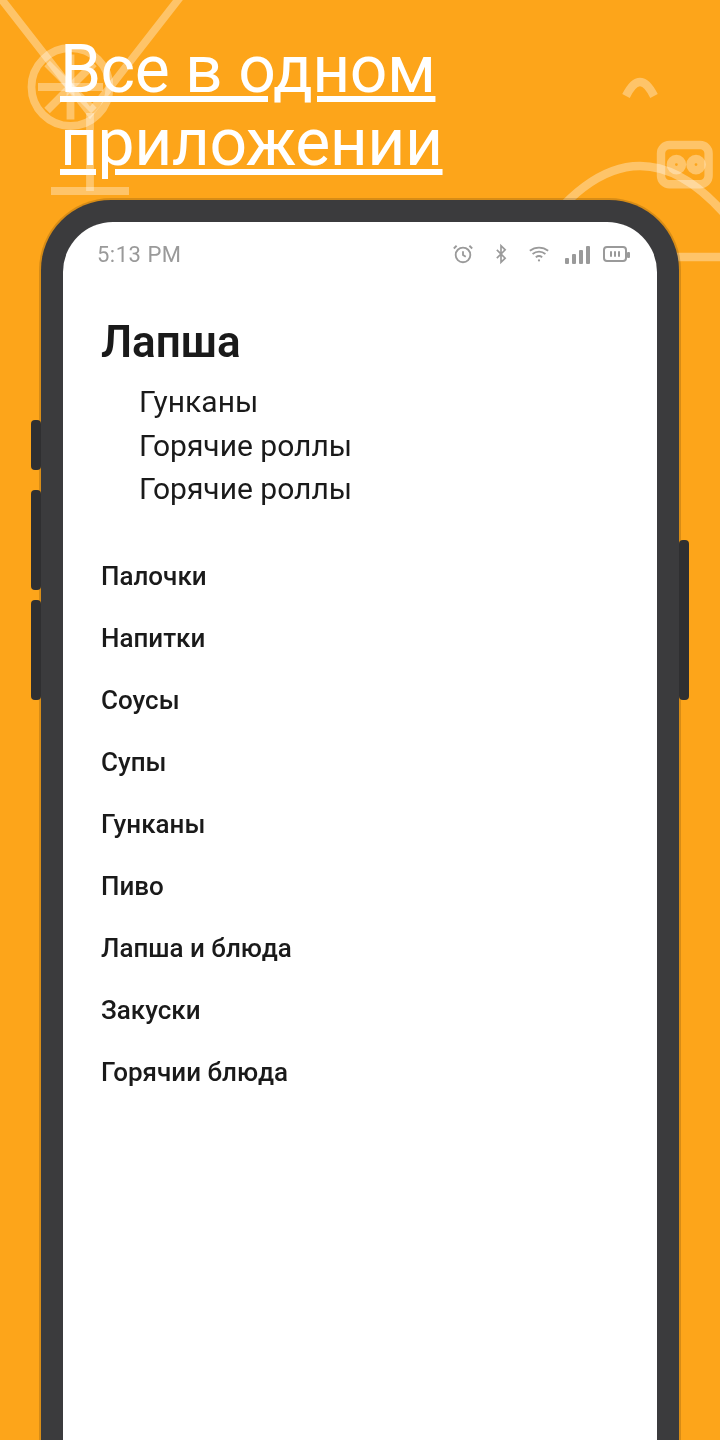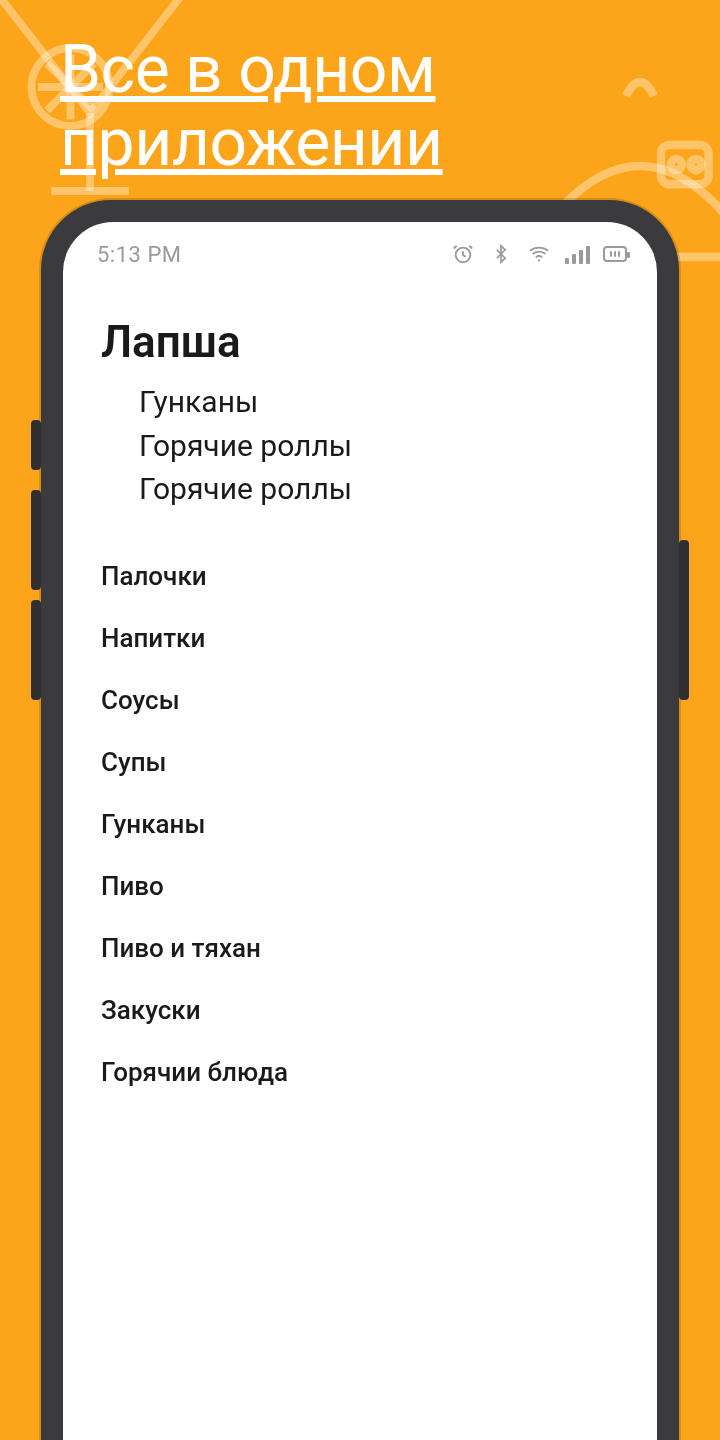--- a/index.html
+++ b/index.html
@@ -229,19 +229,19 @@
         <div class="subcat">Горячие роллы</div>
         <div class="subcat">Горячие роллы</div>
       </div>
 
       <div class="cat-item">Палочки</div>
       <div class="cat-item">Напитки</div>
       <div class="cat-item">Соусы</div>
       <div class="cat-item">Супы</div>
       <div class="cat-item">Гунканы</div>
       <div class="cat-item">Пиво</div>
-      <div class="cat-item">Пиво и тяхан</div>
+      <div class="cat-item">Лапша и блюда</div>
       <div class="cat-item">Закуски</div>
       <div class="cat-item">Горячии блюда</div>
     </div>
 
   </div>
 </div>
 
 </body></html>

